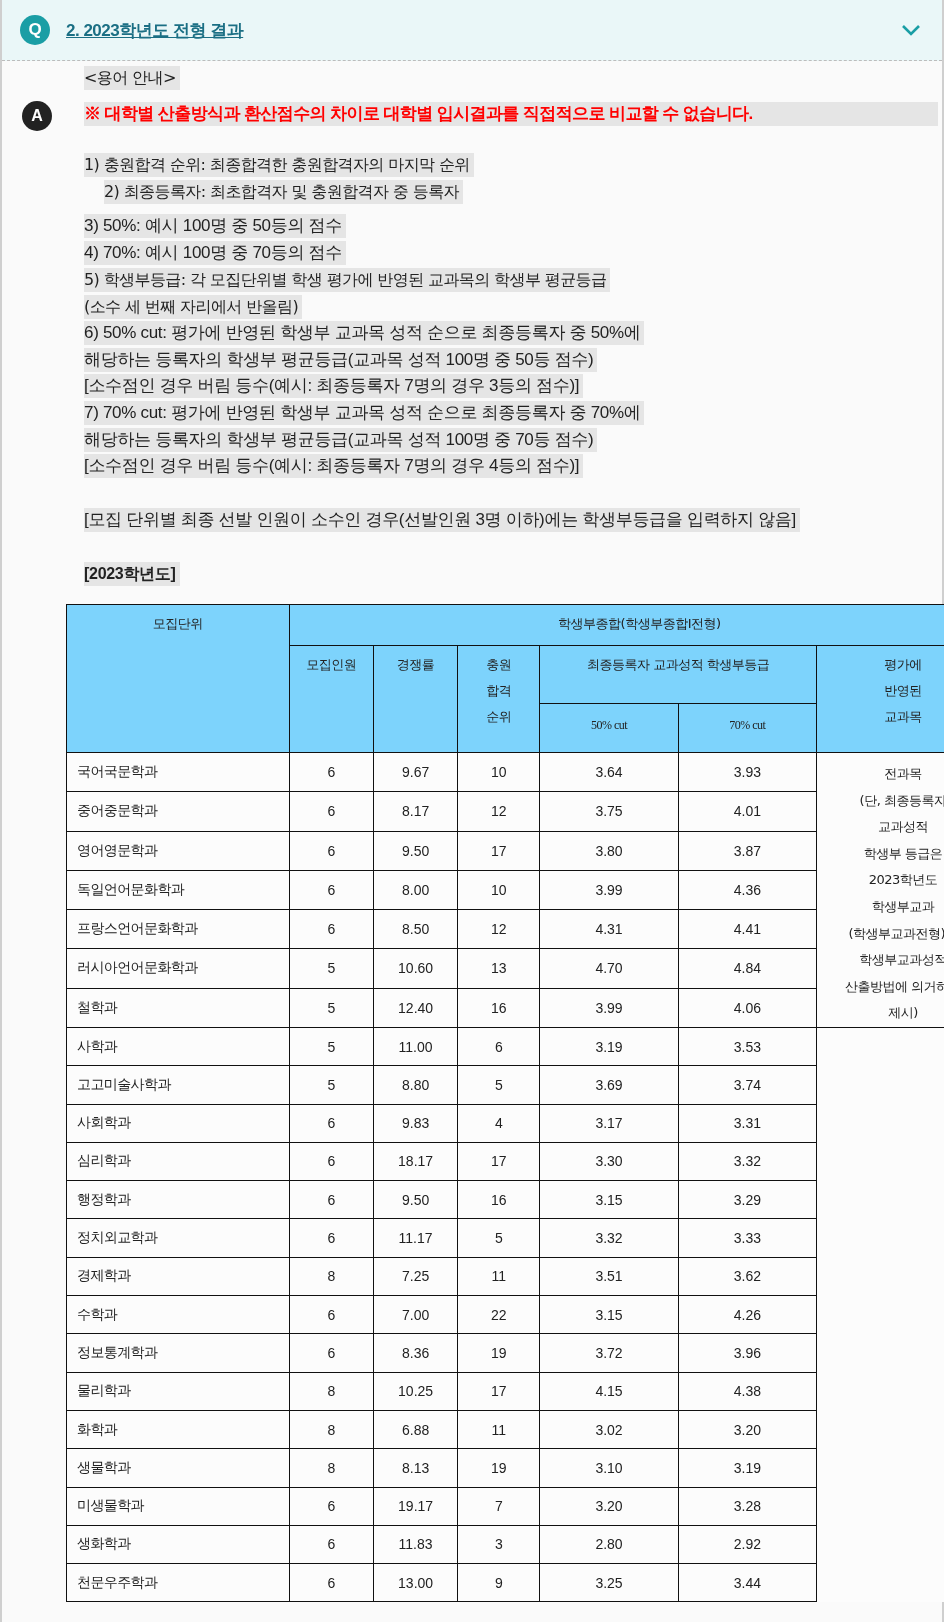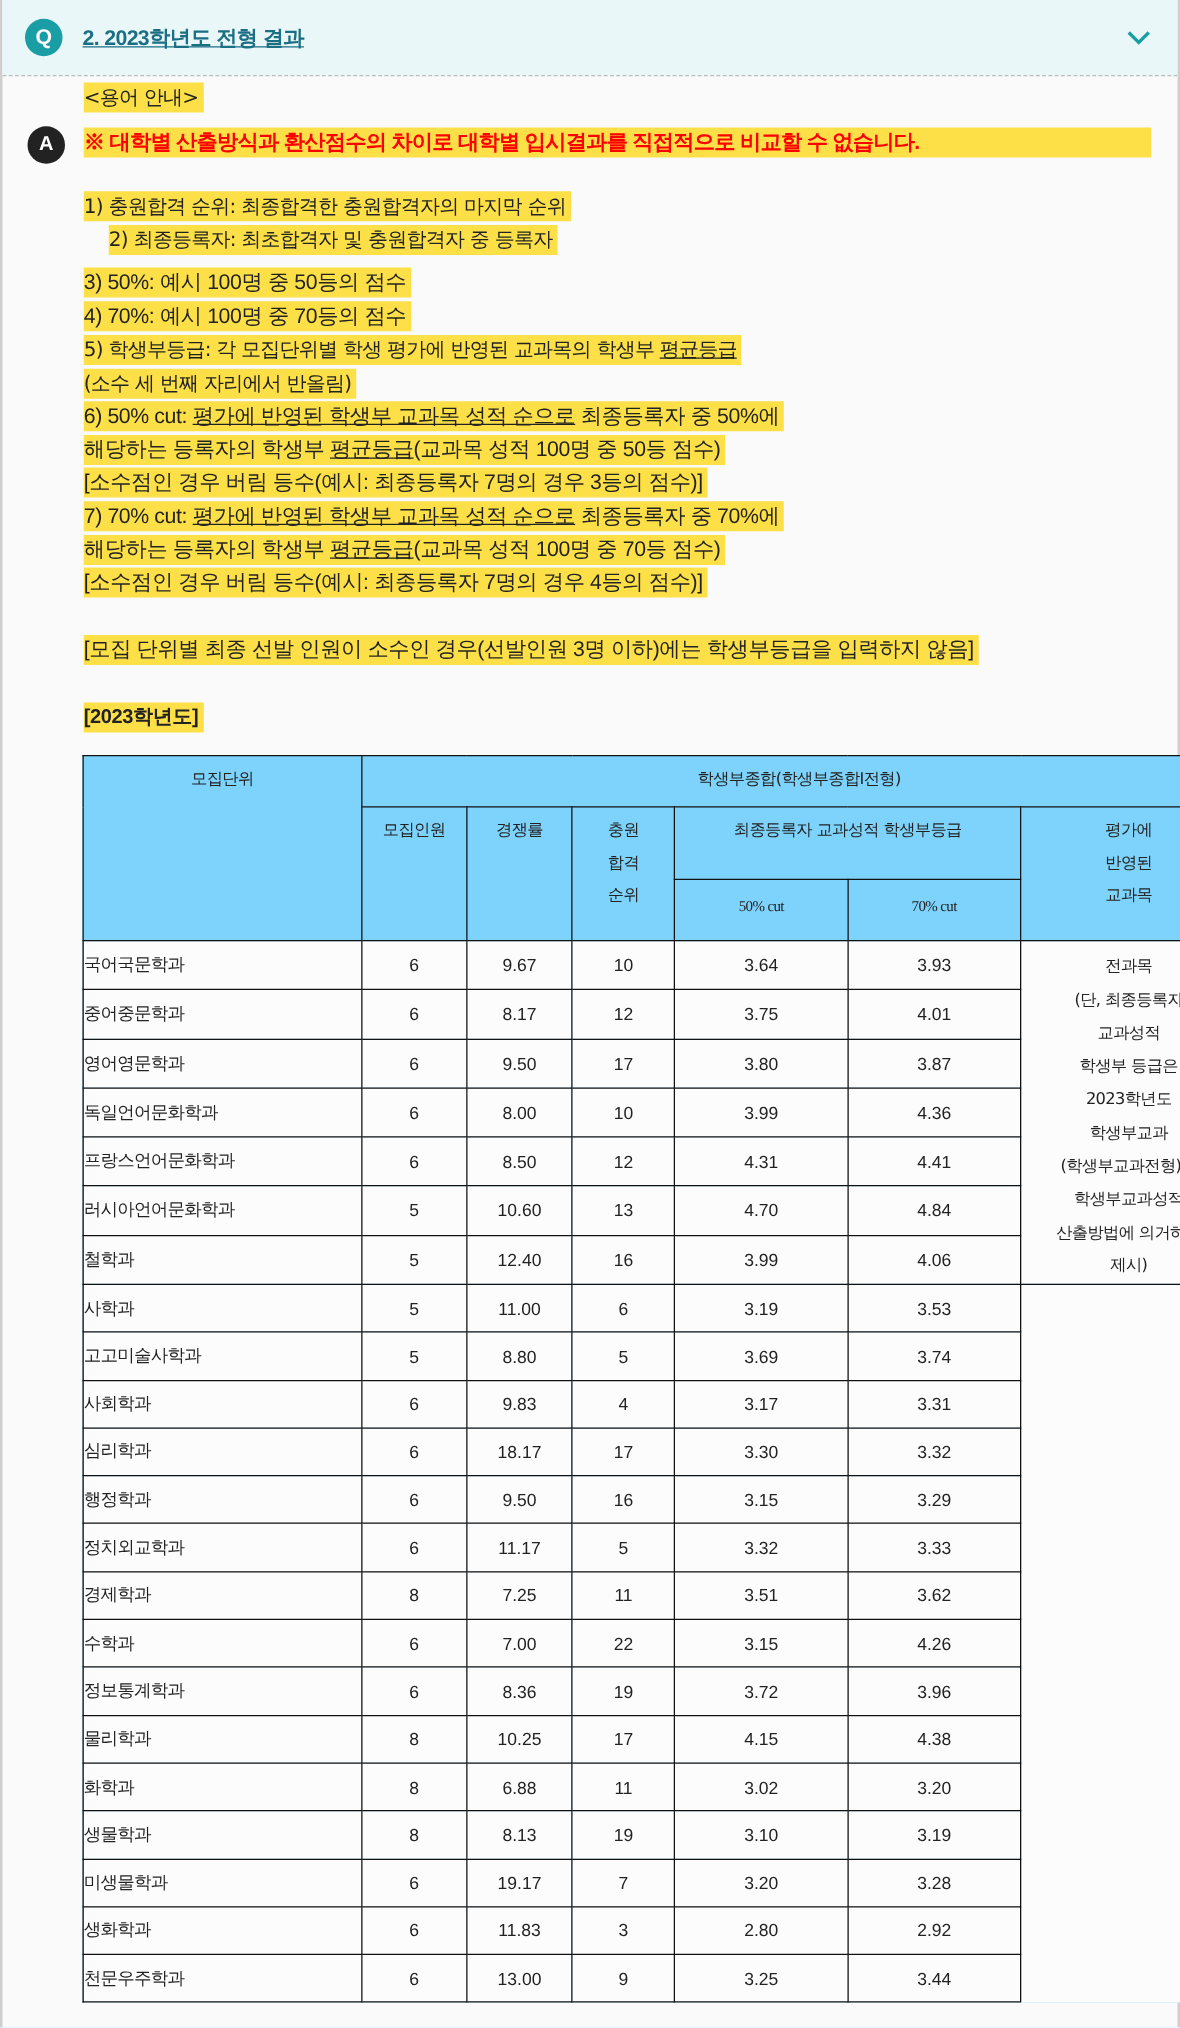--- a/index.html
+++ b/index.html
@@ -17,33 +17,33 @@
   .q-title { position: absolute; left: 64px; top: 19px; font-family: "Liberation Sans", sans-serif;
              font-size: 17px; font-weight: bold; color: #1b6f84; text-decoration: underline;
              letter-spacing: -0.5px; cursor: pointer; }
   .q-chevron { position: absolute; right: 20px; top: 20px; width: 22px; height: 20px; cursor: pointer; }
 
   .a-badge { position: absolute; left: 20px; top: 101px; width: 30px; height: 30px; border-radius: 50%;
              background: #222; color: #fff; font-family: "Liberation Sans", sans-serif;
              font-weight: bold; font-size: 16px; line-height: 30px; text-align: center; }
 
   .answer { position: absolute; left: 64px; top: 62px; width: 854px; }
-  .line { position: absolute; left: 1px; white-space: nowrap; font-size: 17px; line-height: 24px;
-          font-family: "Liberation Sans", sans-serif; color: #222; background: #fde047; padding-right: 4px; letter-spacing: -0.3px; }
+  .line { position: absolute; left: 18px; white-space: nowrap; font-size: 17px; line-height: 24px;
+          font-family: "Liberation Sans", sans-serif; color: #222; background: #e5e5e5; padding-right: 4px; letter-spacing: -0.3px; }
   .line.kr { font-family: "DejaVu Sans", sans-serif; font-size: 16px; letter-spacing: -0.6px; }
   .warn { color: #ff0000; font-weight: bold; font-size: 17px; letter-spacing: -0.6px; width: 854px; }
-  .u { text-decoration: underline; }
+  .u { }
   .year-title { font-weight: bold; font-size: 16px; }
 
   table.results { position: absolute; left: 64px; top: 604px; width: 924px; border-collapse: collapse;
                   background: #7dd3fc; font-family: "Liberation Sans", sans-serif; font-size: 14px; color: #222; }
   table.results td, table.results th { border: 1.5px solid #111; font-weight: normal; }
   .hd { text-align: center; vertical-align: top; font-family: "DejaVu Sans", sans-serif; font-size: 13px; letter-spacing: -0.5px; line-height: 26px; padding-top: 6px; }
   .hd.cut { font-family: Liberation Serif, serif; font-size: 12px; vertical-align: top; padding-top: 8px; }
-  td.name { text-align: left; font-family: "DejaVu Sans", sans-serif; font-size: 14px; letter-spacing: -0.6px; }
+  td.name { text-align: left; padding-left: 10px; font-family: "DejaVu Sans", sans-serif; font-size: 14px; letter-spacing: -0.6px; }
   td.num { text-align: center; }
   tr.data td { height: 38.3px; background: #fcfcfc; }
   td.note { vertical-align: top; text-align: center; font-family: "DejaVu Sans", sans-serif; font-size: 13px;
             line-height: 26.6px; padding-top: 8px; letter-spacing: -0.5px; background: #fcfcfc; }
   td.note-empty { border-top: none !important; border-bottom: none !important; border-right: 1.5px solid #111; background: #fff; }
 </style>
 </head>
 <body>
 
 <div class="faq">

